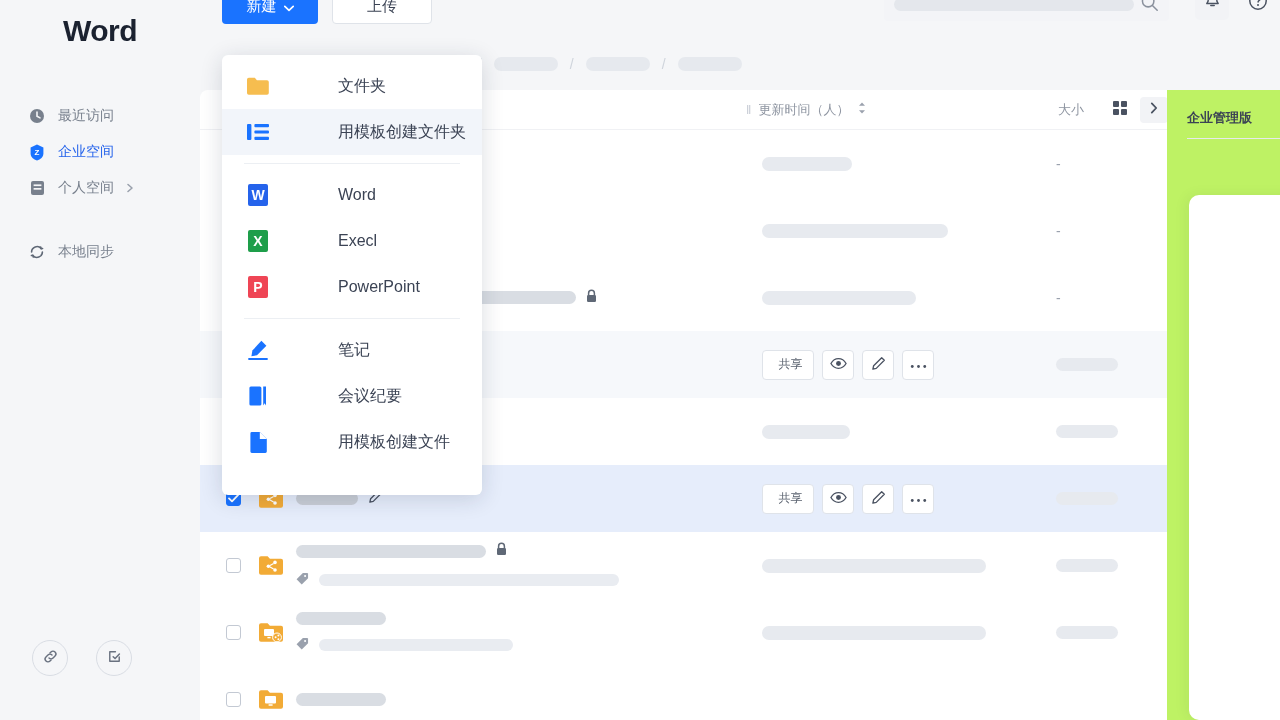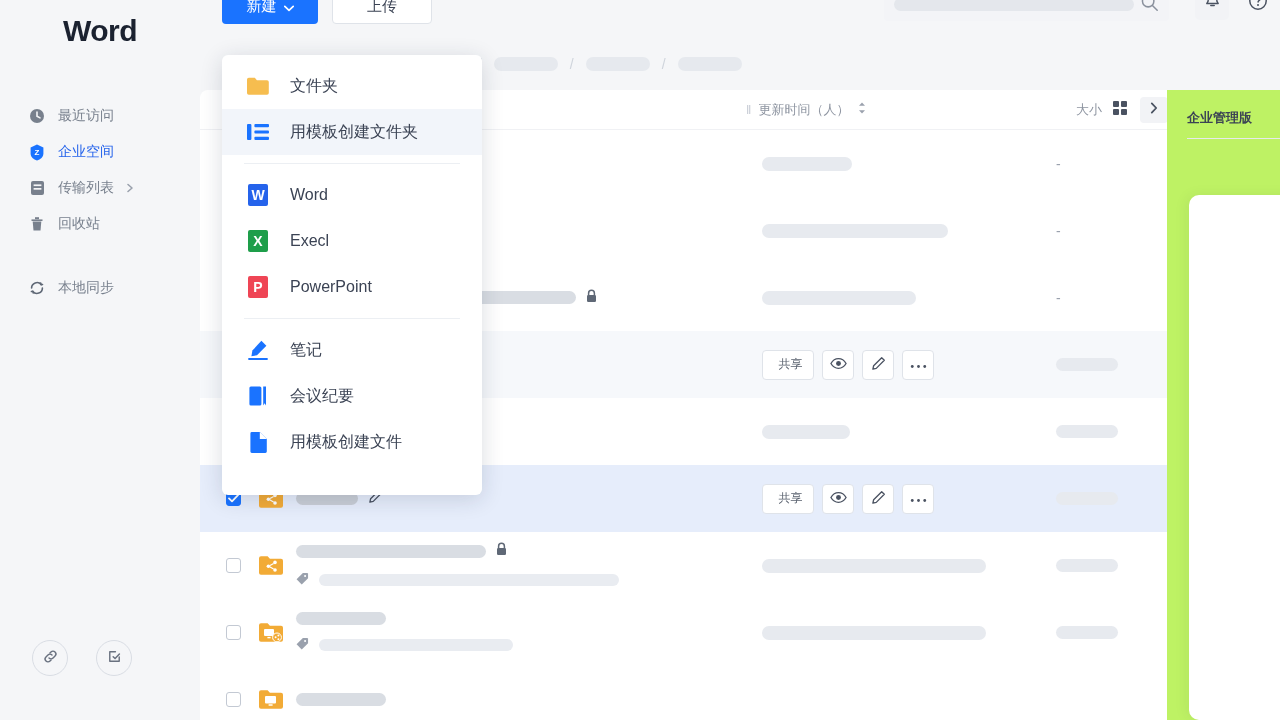--- a/index.html
+++ b/index.html
@@ -105,21 +105,21 @@
     background: #fff;
     border-top-left-radius: 8px;
   }
   .table-head {
     position: relative; height: 40px;
     border-bottom: 1px solid #f0f1f4;
     display: flex; align-items: center;
     font-size: 13px; color: #8d94a0;
   }
   .th-time { position: absolute; left: 546px; display: flex; align-items: center; gap: 8px; }
-  .th-size { position: absolute; left: 858px; margin-left: 18px; }
+  .th-size { position: absolute; left: 858px; }
   .th-grid { position: absolute; left: 912px; cursor: pointer; }
   .th-expand {
     position: absolute; left: 940px; width: 28px; height: 26px;
     background: #f2f3f6; border-radius: 4px;
     display: flex; align-items: center; justify-content: center; cursor: pointer;
   }
   .drag-bars { color: #c6cbd4; font-size: 13px; letter-spacing: -1px; }
 
   .row {
     position: relative; height: 67px;
@@ -186,21 +186,21 @@
     position: absolute; left: 222px; top: 55px;
     width: 260px; height: 440px;
     background: #fff; border-radius: 6px;
     box-shadow: 0 4px 22px rgba(25,35,60,0.16);
     padding: 8px 0;
     z-index: 50;
   }
   .menu-item {
     display: flex; align-items: center;
     height: 46px; padding-left: 24px;
-    font-size: 16px; color: #3b4354; cursor: pointer;
+    font-size: 16px; color: #3b4354; cursor: pointer; gap: 48px;
   }
   .menu-item.hl { background: #f2f5fa; }
   .menu-item .mico {
     width: 24px; height: 24px; margin-right: 20px;
     display: flex; align-items: center; justify-content: center;
     flex: 0 0 auto;
   }
   .menu-sep { height: 1px; background: #eceff3; margin: 8px 22px; }
   .office {
     width: 20px; height: 22px; border-radius: 2px;
@@ -239,39 +239,29 @@
       </div>
 
       <div class="nav-item">
         <span class="ico">
           <svg width="15" height="16" viewBox="0 0 15 16">
               <rect x="1" y="1" width="13" height="14" rx="2" fill="#78808d"></rect>
               <rect x="3.6" y="4.4" width="7.8" height="1.7" fill="#f5f6f8"></rect>
               <rect x="3.6" y="8" width="7.8" height="1.7" fill="#f5f6f8"></rect>
             </svg>
         </span>
-        <span>传输列表</span>
+        <span>个人空间</span>
         <span class="chev-sm">
           <svg width="12" height="12" viewBox="0 0 12 12">
               <path d="M4 2.5l4 3.5-4 3.5" stroke="#9aa1ad" stroke-width="1.6" fill="none" stroke-linecap="round" stroke-linejoin="round"></path>
             </svg>
         </span>
       </div>
 
 
-      <div class="nav-item">
-        <span class="ico">
-          <svg width="14" height="16" viewBox="0 0 14 16">
-              <path d="M1.5 3.4h11v1.6h-11z" fill="#78808d"></path>
-              <path d="M5 1.2h4v2h-4z" fill="#78808d"></path>
-              <path d="M2.7 5.4h8.6l-.8 9.2H3.5z" fill="#78808d"></path>
-            </svg>
-        </span>
-        <span>回收站</span>
-      </div>
 
       <div class="nav-gap"></div>
 
 
       <div class="nav-item">
         <span class="ico">
           <svg width="16" height="16" viewBox="0 0 16 16">
               <path d="M13.4 8a5.4 5.4 0 0 1-9.6 3.4" stroke="#5f6876" stroke-width="1.6" fill="none" stroke-linecap="round"></path>
               <path d="M2.6 8a5.4 5.4 0 0 1 9.6-3.4" stroke="#5f6876" stroke-width="1.6" fill="none" stroke-linecap="round"></path>
               <path d="M2.4 11.6l1.6-.3.3 1.7M13.6 4.4l-1.6.3-.3-1.7" stroke="#5f6876" stroke-width="1.5" fill="none" stroke-linecap="round" stroke-linejoin="round"></path>

